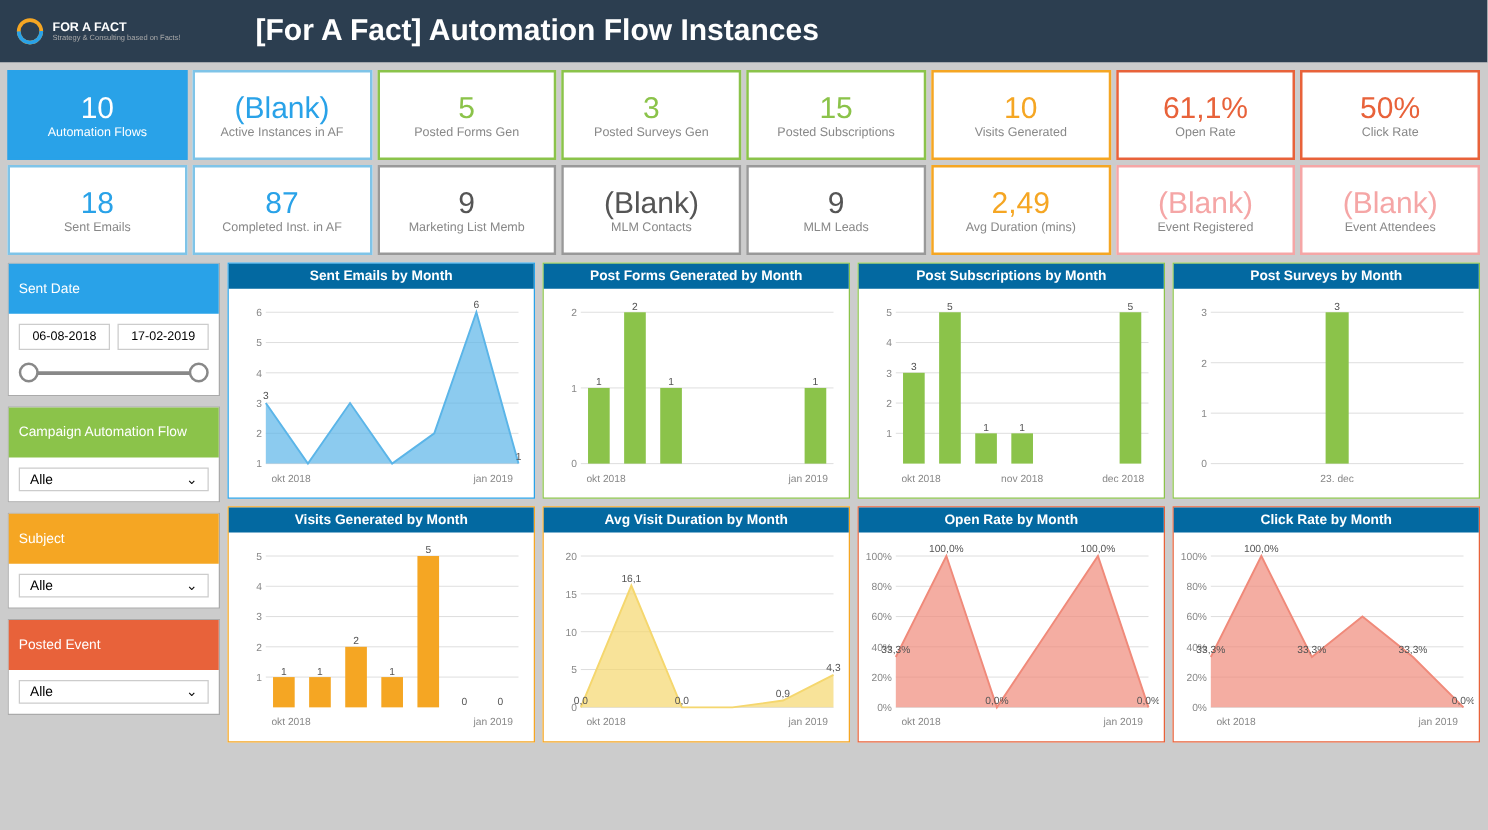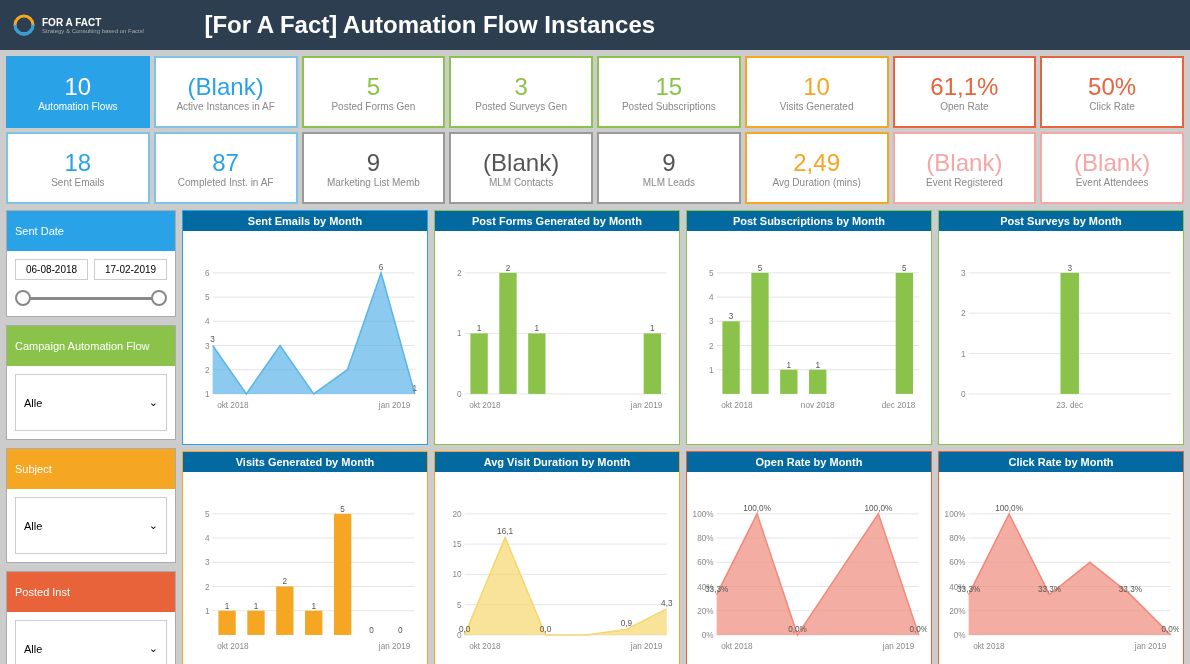--- a/index.html
+++ b/index.html
@@ -24,21 +24,21 @@
 .main{display:flex;gap:6px;padding:0 6px 6px 6px}
 .sidebar{width:170px;display:flex;flex-direction:column;gap:8px}
 .filter{background:#fff;border:1px solid #aaa}
 .filter-hdr{color:#fff;font-size:11px;padding:14px 8px;font-weight:500}
 .filter-body{padding:8px}
 .date-row{display:flex;gap:6px;margin-bottom:8px}
 .date-box{background:#fff;border:1px solid #ccc;padding:4px;font-size:10px;flex:1;text-align:center}
 .slider{position:relative;height:20px}
 .slider-track{position:absolute;top:9px;left:8px;right:8px;height:3px;background:#888}
 .slider-thumb{position:absolute;top:2px;width:16px;height:16px;border-radius:50%;background:#fff;border:2px solid #888}
-.dropdown{background:#fff;border:1px solid #ccc;padding:21px 8px;font-size:11px;display:flex;justify-content:space-between;align-items:center;cursor:pointer}
+.dropdown{background:#fff;border:1px solid #ccc;padding:2px 8px;font-size:11px;display:flex;justify-content:space-between;align-items:center;cursor:pointer}
 .charts{flex:1;display:grid;grid-template-columns:repeat(4,1fr);grid-template-rows:1fr 1fr;gap:6px}
 .chart{background:#fff;border:1px solid;display:flex;flex-direction:column}
 .chart-hdr{background:#0369a1;color:#fff;font-size:11px;font-weight:bold;padding:4px;text-align:center}
 .chart-body{flex:1;position:relative;padding:4px}
 svg{width:100%;height:100%}
 .axis{stroke:#ccc;stroke-width:0.5}
 .axis-txt{font-size:8px;fill:#888}
 .lbl{font-size:8px;fill:#555}
 .bh-blue{background:#29a2e8}.bh-green{background:#8bc34a}.bh-orange{background:#f5a623}.bh-red{background:#e8623a}
 </style>
@@ -154,21 +154,21 @@
   <div class="filter">
    <div class="filter-hdr bh-orange">Subject</div>
    <div class="filter-body">
           <div class="dropdown">
             <span>Alle</span>
             <span>⌄</span>
           </div>
         </div>
   </div>
   <div class="filter">
-   <div class="filter-hdr bh-red">Posted Inst</div>
+   <div class="filter-hdr bh-red">Posted Event</div>
    <div class="filter-body">
           <div class="dropdown">
             <span>Alle</span>
             <span>⌄</span>
           </div>
         </div>
   </div>
  </div>
  <div class="charts" id="charts">
       <div class="chart" style="border-color: rgb(41, 162, 232);">

